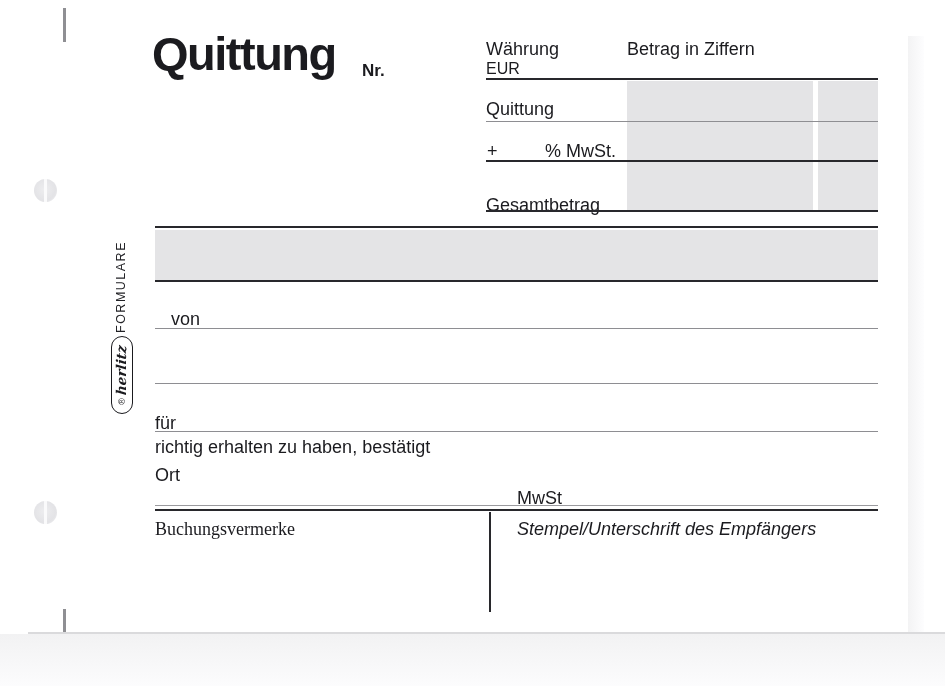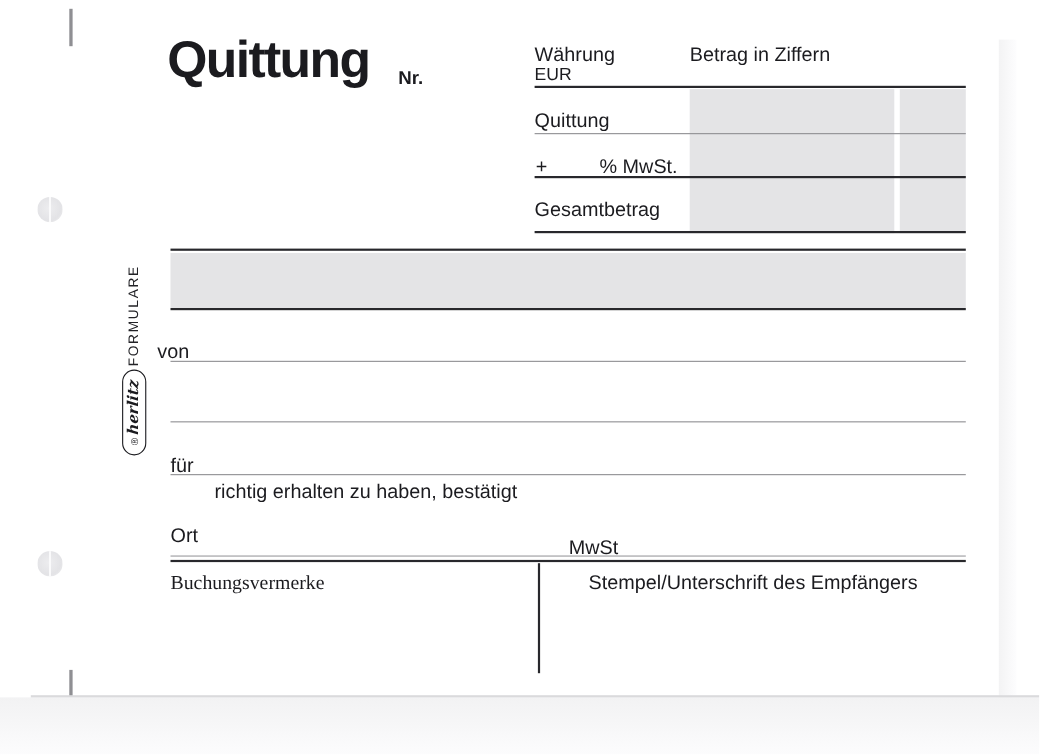--- a/index.html
+++ b/index.html
@@ -15,29 +15,29 @@
 
   .title{left:152px;top:30px;font-size:47px;font-weight:900;letter-spacing:-1.5px;line-height:1;margin:0;}
   .nr{left:362px;top:61px;font-size:17px;font-weight:700;}
 
   .lbl-waehrung{left:486px;top:39px;}
   .lbl-betrag{left:627px;top:39px;}
   .lbl-eur{left:486px;top:60px;font-weight:400;font-size:16px;}
   .lbl-netto{left:486px;top:99px;}
   .lbl-plus{left:487px;top:141px;}
   .lbl-mwst{left:545px;top:141px;}
-  .lbl-gesamt{left:486px;top:180px;}
+  .lbl-gesamt{left:486px;top:195px;}
   .lbl-worten{left:155px;top:209px;}
-  .lbl-von{left:143px;top:309px;}
+  .lbl-von{left:171px;top:309px;}
   .lbl-fuer{left:155px;top:413px;}
-  .lbl-richtig{left:155px;top:437px;margin-left:40px;}
-  .lbl-ort{left:155px;top:477px;text-align:center;}
+  .lbl-richtig{left:155px;top:437px;}
+  .lbl-ort{left:155px;top:465px;text-align:center;}
   .lbl-datum{left:517px;top:488px;}
   .lbl-buchung{left:155px;top:519px;font-family:Liberation Serif, serif;}
-  .lbl-stempel{left:535px;top:519px;}
+  .lbl-stempel{left:517px;top:519px;font-style:italic;}
 
   .reg-mark{position:absolute;width:2.5px;background:#8f8f93;}
   .reg-top{left:63px;top:8px;height:34px;}
   .reg-bottom{left:63px;top:609px;height:24px;}
 
   .hole{position:absolute;width:23px;height:23px;border-radius:50%;
     background:
       linear-gradient(90deg, rgba(255,255,255,0) 45%, #fafafb 45%, #fafafb 55%, rgba(255,255,255,0) 55%),
       radial-gradient(circle at 45% 45%, #ededef 0%, #e3e3e6 62%, #f3f3f4 100%);
   }

